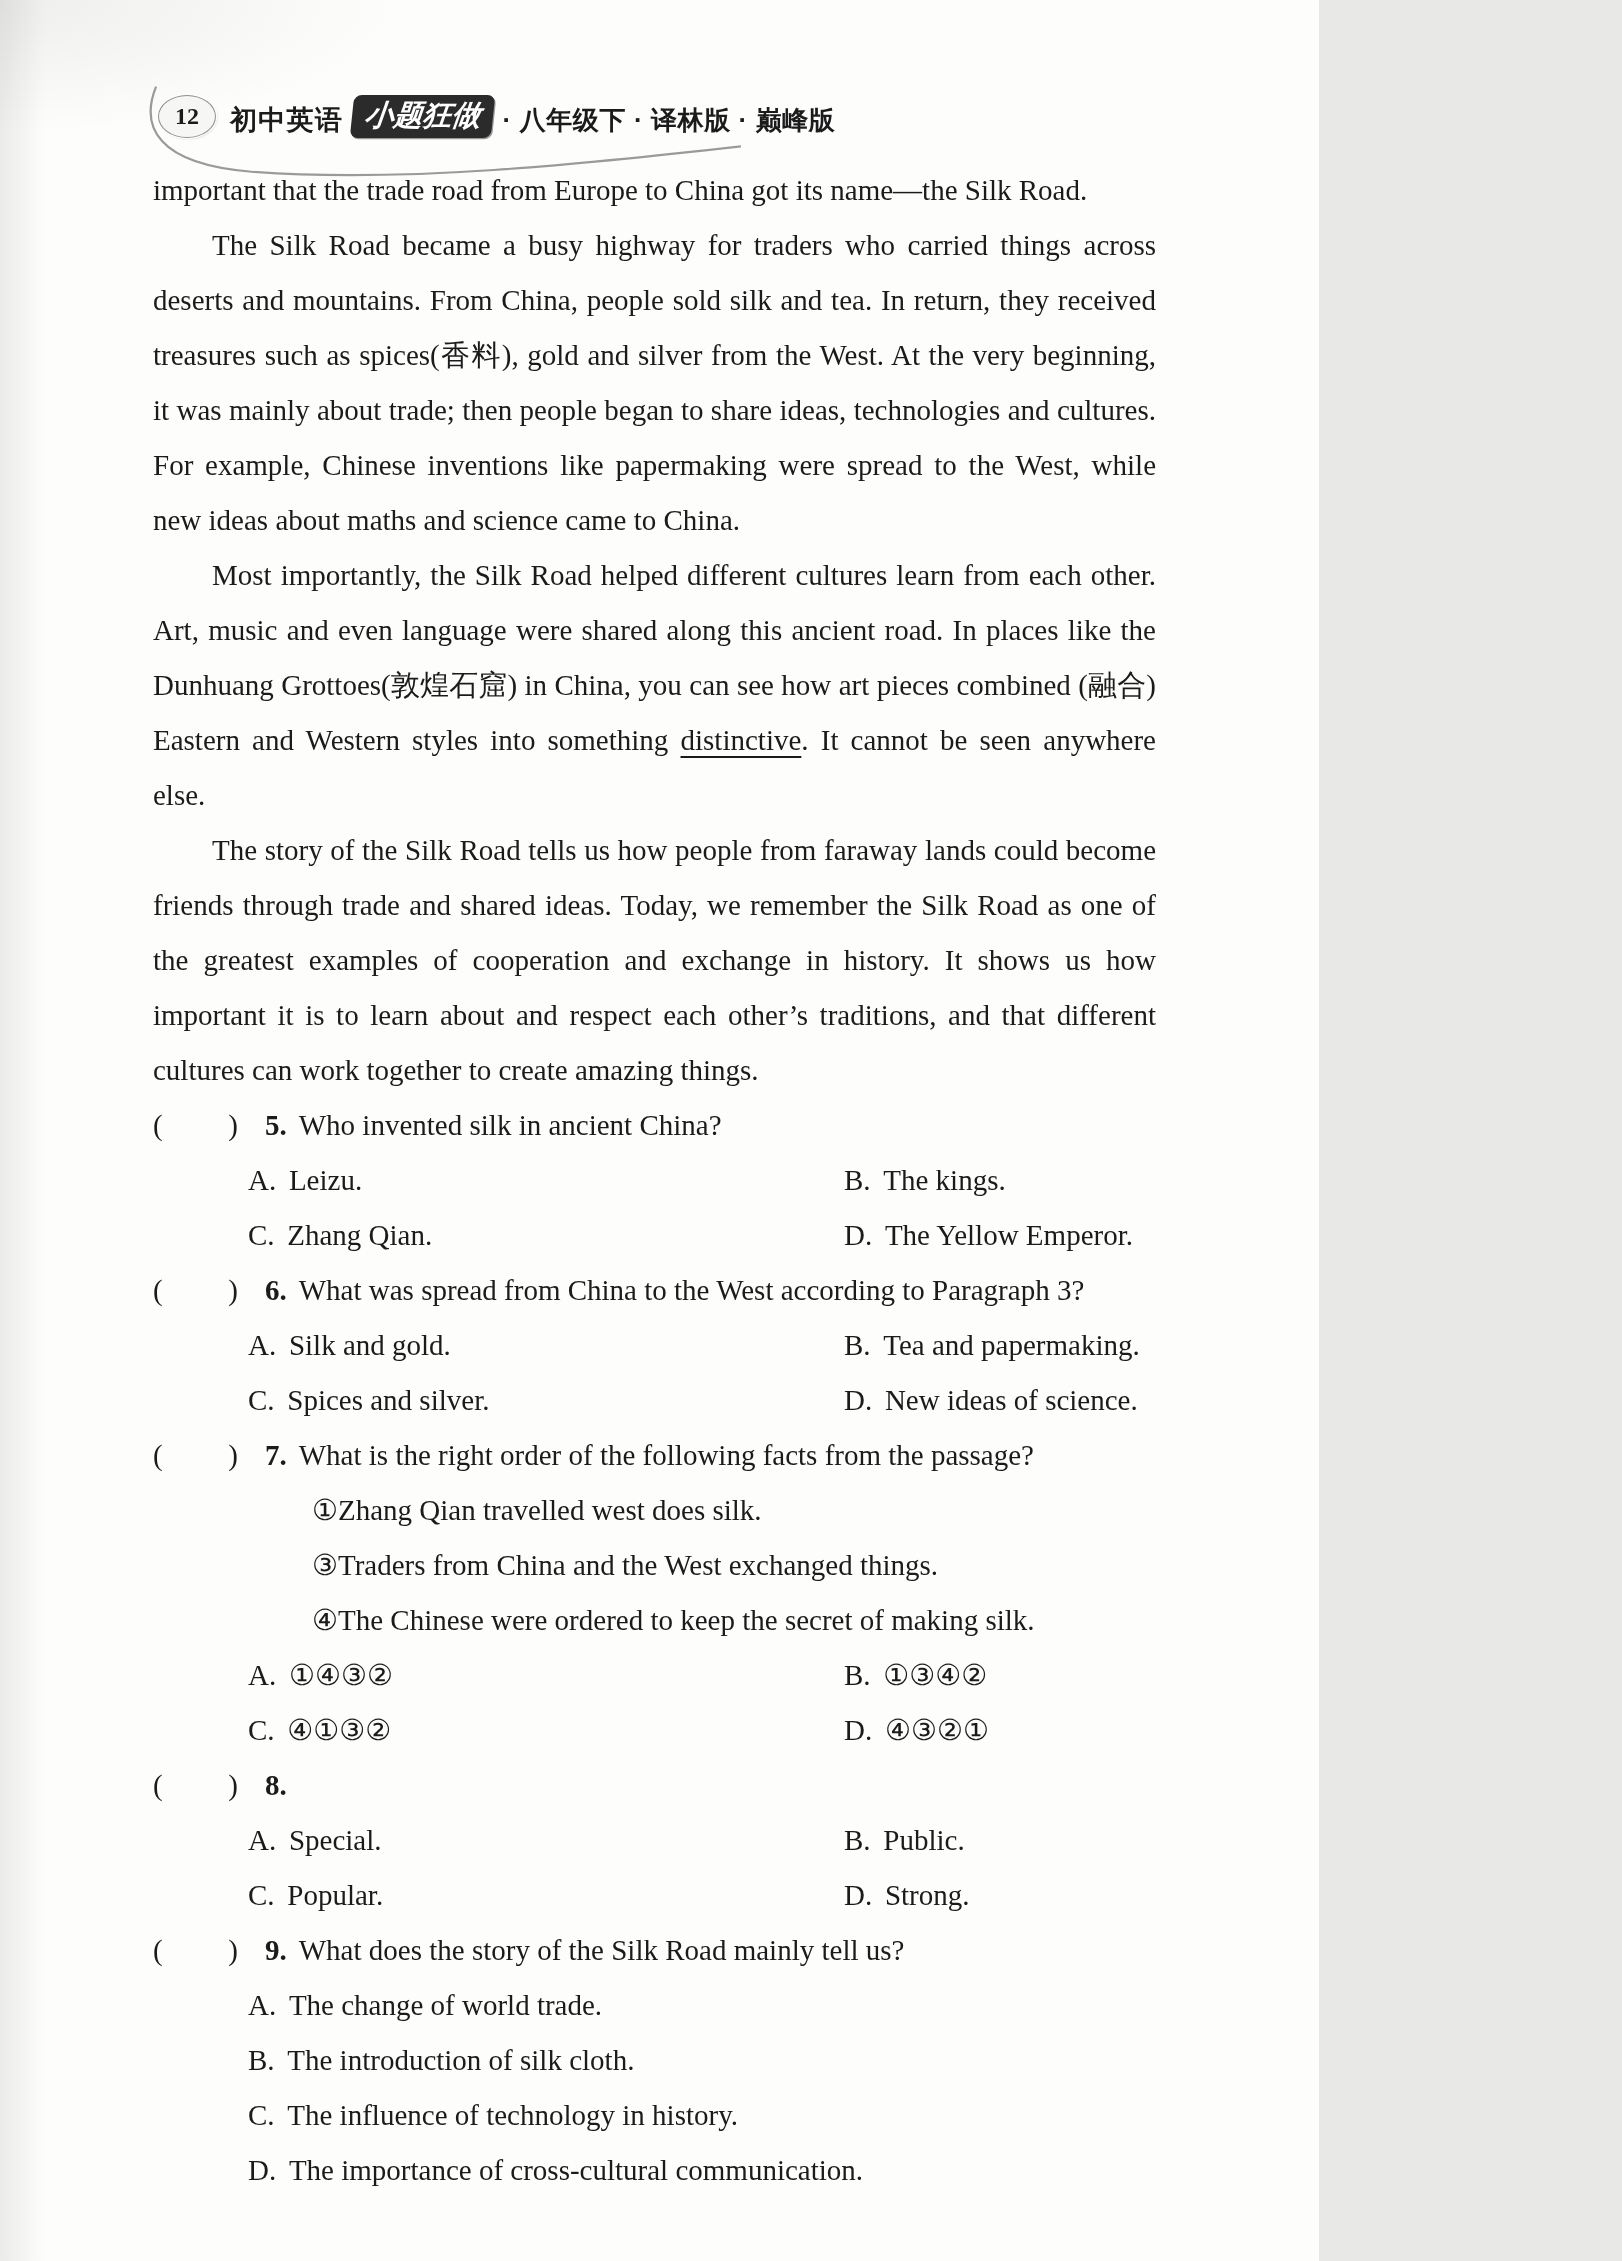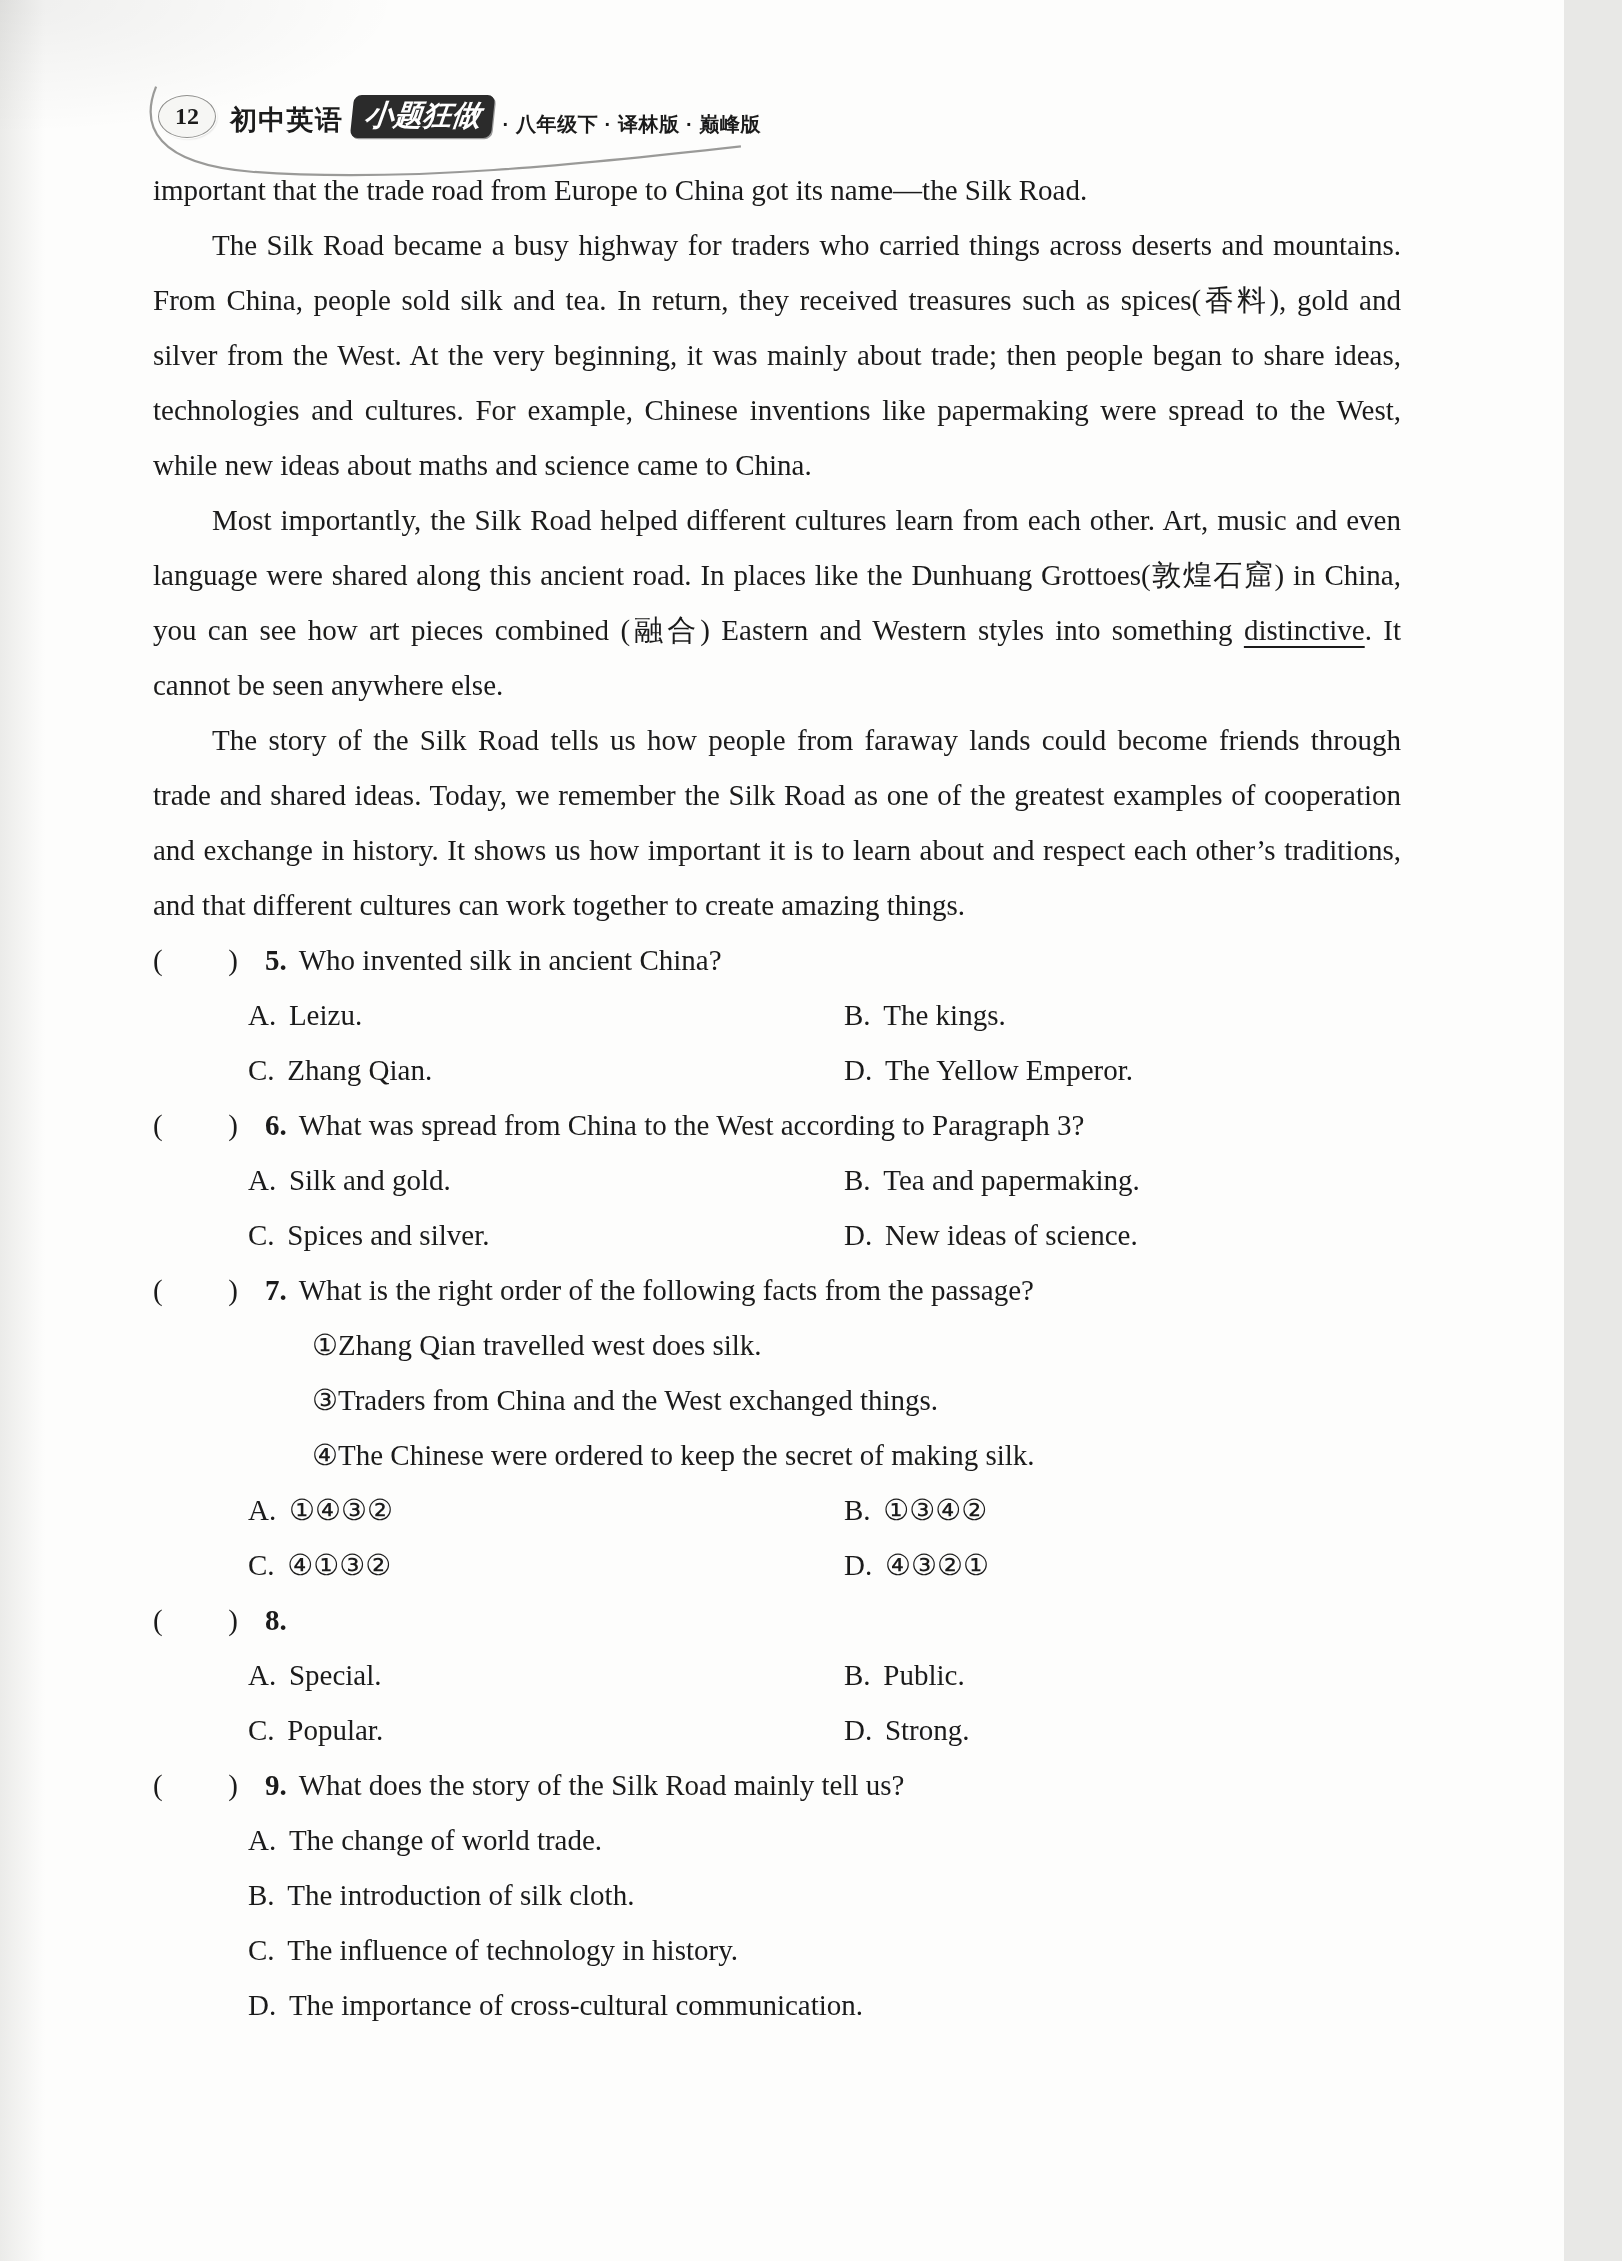--- a/index.html
+++ b/index.html
@@ -3,21 +3,21 @@
 <meta charset="utf-8">
 <style>
   html,body { margin:0; padding:0; }
   body {
     width:1623px; height:2261px;
     background:#e8e8e6;
     font-family:"Liberation Serif","DejaVu Serif",serif;
   }
   .page {
     position:relative;
-    width:1564px; height:2261px;
+    width:1319px; height:2261px;
     background:
       radial-gradient(572px 191px at 0 0, rgba(0,0,0,0.06), rgba(0,0,0,0) 70%),
       linear-gradient(90deg, #ebebe9 0px, #fdfdfc 45px);
     background-color:#fdfdfc;
     color:#1b1b1b;
     overflow:hidden;
   }
   
   .header { position:relative; padding:95px 0 0 158px; display:flex; align-items:center; gap:14px; }
   .swoosh { position:absolute; left:137px; top:75px; z-index:0; }
@@ -37,21 +37,21 @@
     display:inline-block;
     background:#2b2b2b; color:#ffffff;
     font-family:"Liberation Sans","DejaVu Sans",sans-serif;
     font-weight:bold; font-style:italic;
     font-size:29px; line-height:1;
     padding:6.4px 12.7px 7.6px 12.7px;
     border-radius:7.6px;
     transform:skewX(-6deg);
     box-shadow:1.3px 1.3px 0 #9a9a9a;
   }
-  .edition { font-family:"Liberation Sans","DejaVu Sans",sans-serif; font-weight:bold; font-size:20px; letter-spacing:0.6px; }
+  .edition { font-family:"Liberation Sans","DejaVu Sans",sans-serif; font-weight:bold; font-size:26px; letter-spacing:0.6px; }
   
   .content { padding:25.4px 163px 0 153px; }
   .content p {
     margin:0;
     font-size:29px;
     line-height:55px;
     text-align:justify;
   }
   .content p.indent { text-indent:59px; }
   .underlined { text-decoration:underline; text-underline-offset:6.4px; }

